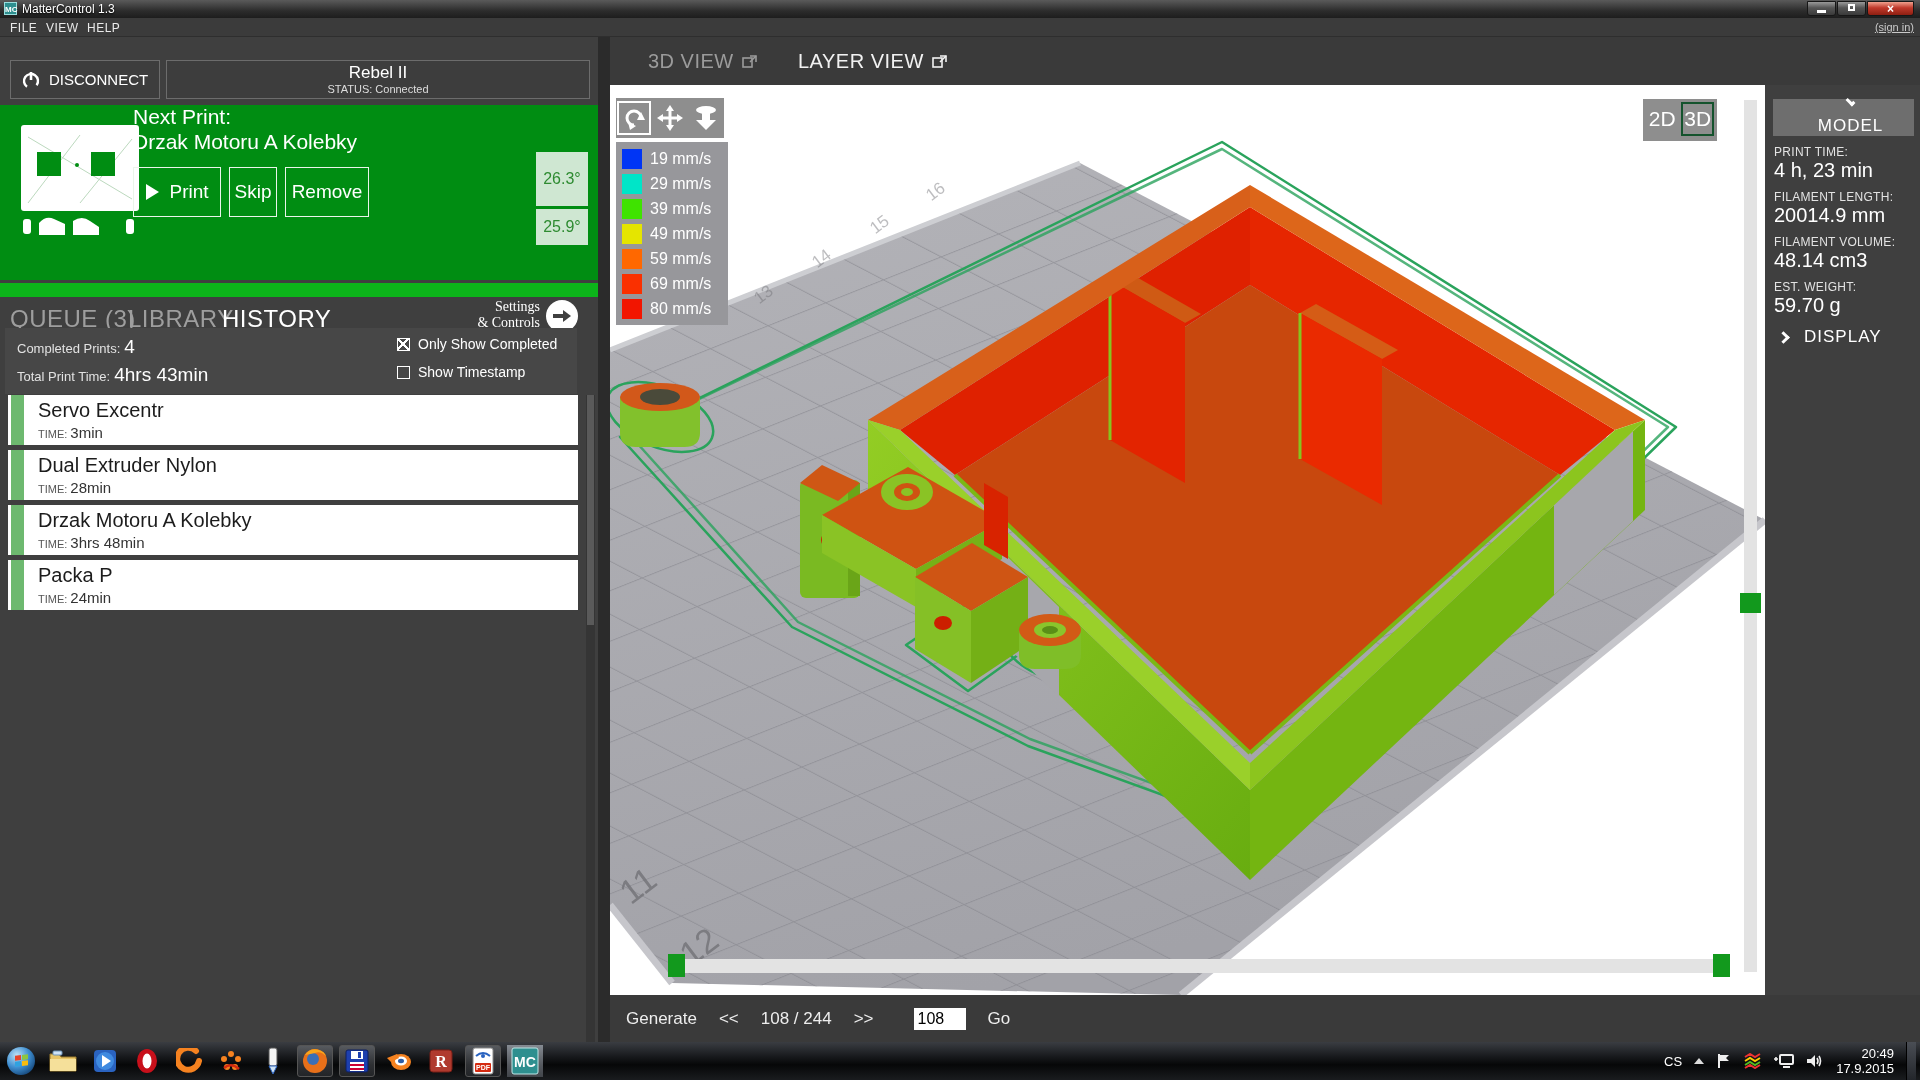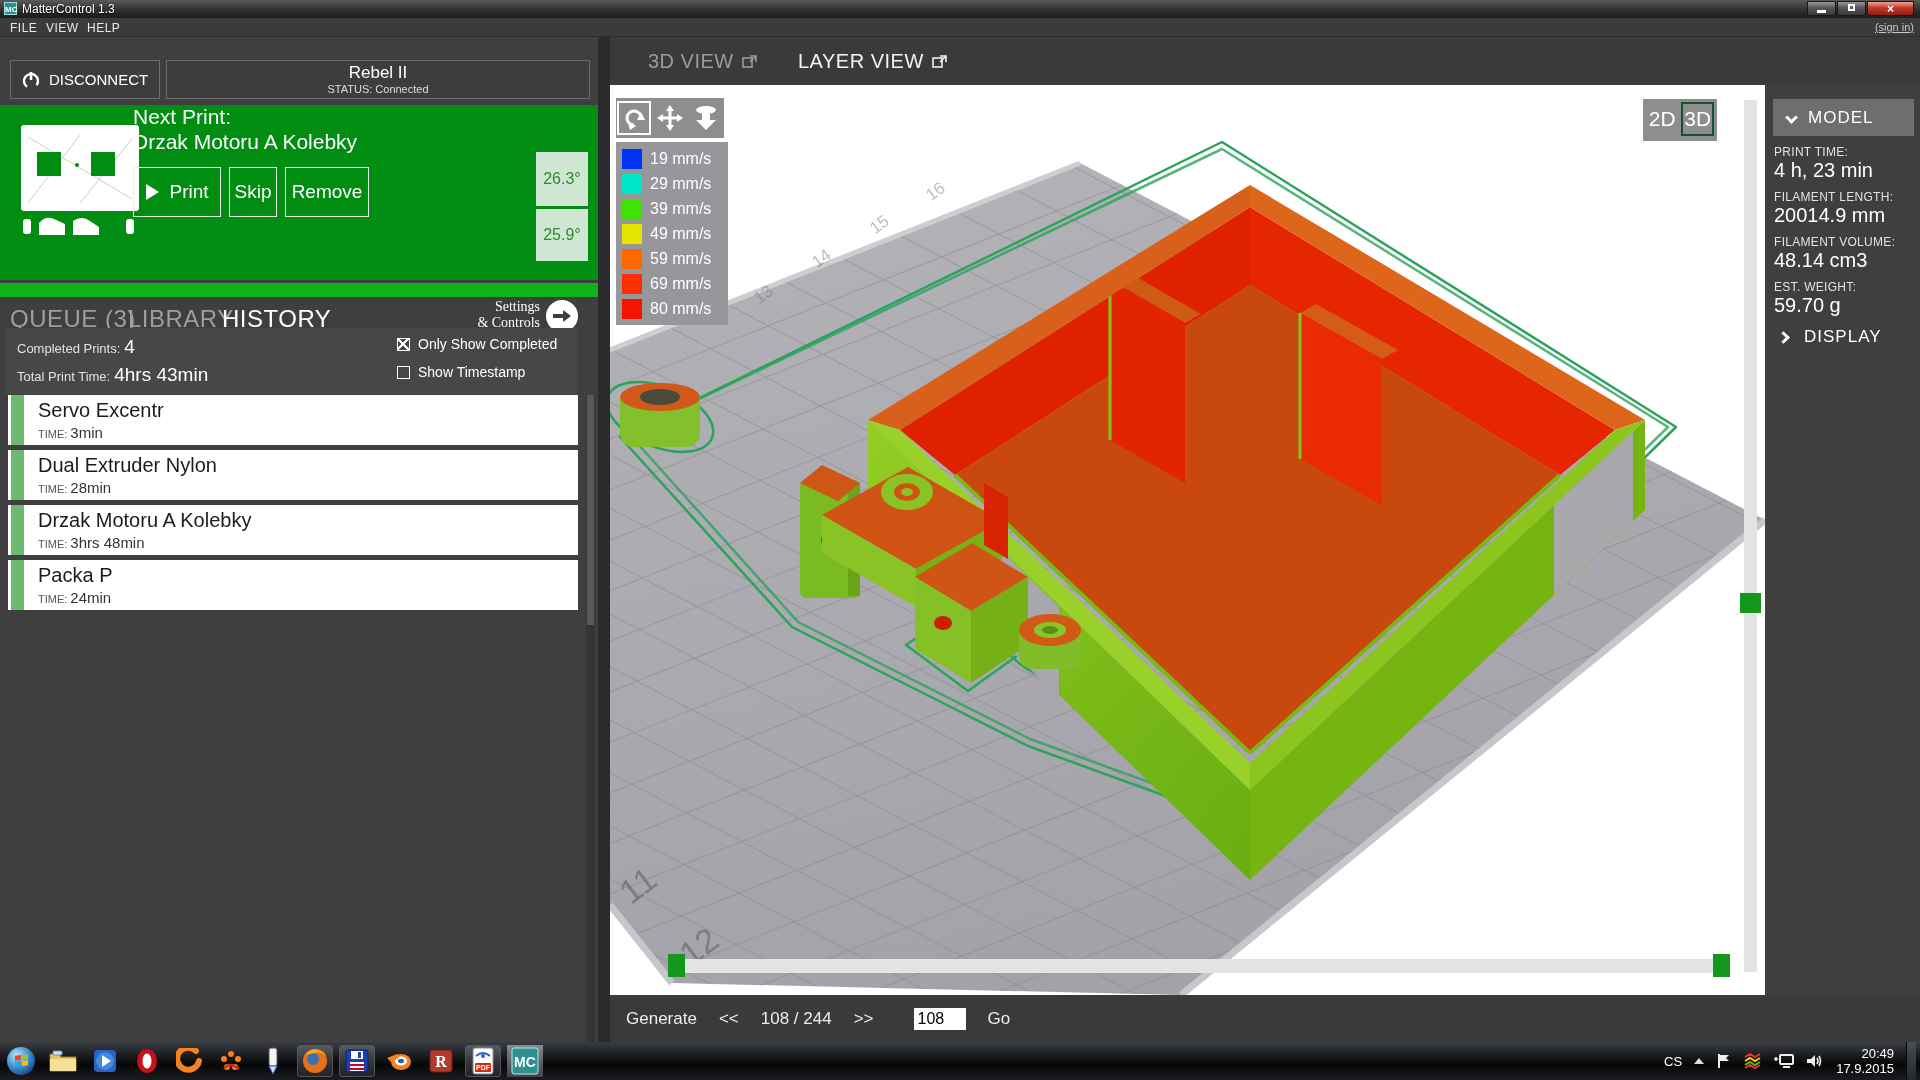--- a/index.html
+++ b/index.html
@@ -80,21 +80,21 @@
   .vcell{width:33px;height:34px;color:#fff;font-size:21px;display:flex;align-items:center;justify-content:center;}
   .vcell.sel{border:2px solid #14532d;}
   .vslider{position:absolute;left:1134px;top:15px;width:13px;height:872px;background:#e3e3e3;}
   .vhandle{position:absolute;left:1130px;top:508px;width:21px;height:20px;background:#12991d;}
   .hslider{position:absolute;left:70px;top:874px;width:1043px;height:14px;background:#e3e3e3;}
   .hhandle{position:absolute;top:869px;width:17px;height:23px;background:#12991d;}
 
   
   .sidebar{left:1765px;top:85px;width:155px;height:910px;background:#3f3f3f;color:#fff;}
   .modelhdr{position:absolute;left:8px;top:14px;width:141px;height:37px;background:#6e6e6e;color:#fff;
-    display:flex;align-items:center;gap:12px;padding-left:14px;font-size:17px;letter-spacing:1px;}
+    display:flex;align-items:center;gap:12px;padding-left:14px;font-size:17px;letter-spacing:1px;flex-direction:column;}
   .slabel{position:absolute;left:9px;font-size:12px;color:#e3e3e3;letter-spacing:.3px;}
   .svalue{position:absolute;left:9px;font-size:20px;color:#fff;}
   .displayrow{position:absolute;left:14px;top:242px;display:flex;align-items:center;gap:16px;font-size:17px;letter-spacing:1px;}
   .chev{display:inline-block;width:9px;height:9px;border:solid #fff;border-width:0 3px 3px 0;}
   .chev.down{transform:rotate(45deg);}
   .chev.right{transform:rotate(-45deg);}
 
   
   .genbar{left:610px;top:995px;width:1310px;height:47px;background:#3a3a3a;color:#ededed;font-size:17px;
     display:flex;align-items:center;gap:22px;padding-left:16px;}
@@ -177,21 +177,21 @@
           </svg>
         <span>Print</span>
       </div>
       <div class="gbtn" style="left:229px;width:48px;">
         <span>Skip</span>
       </div>
       <div class="gbtn" style="left:285px;width:84px;">
         <span>Remove</span>
       </div>
       <div class="tempchip" style="top:47px;height:54px;">26.3°</div>
-      <div class="tempchip" style="top:104px;height:52px;">25.9°</div>
+      <div class="tempchip" style="top:104px;height:36px;">25.9°</div>
     </div>
 
     <div class="abs progressbar"></div>
 
     <span class="qtabs" style="left:10px;">QUEUE (3)</span>
     <span class="qtabs" style="left:128px;">LIBRARY</span>
     <span class="qtabs active" style="left:222px;">HISTORY</span>
 
     <div class="settingsblk">
       <div>Settings</div>

